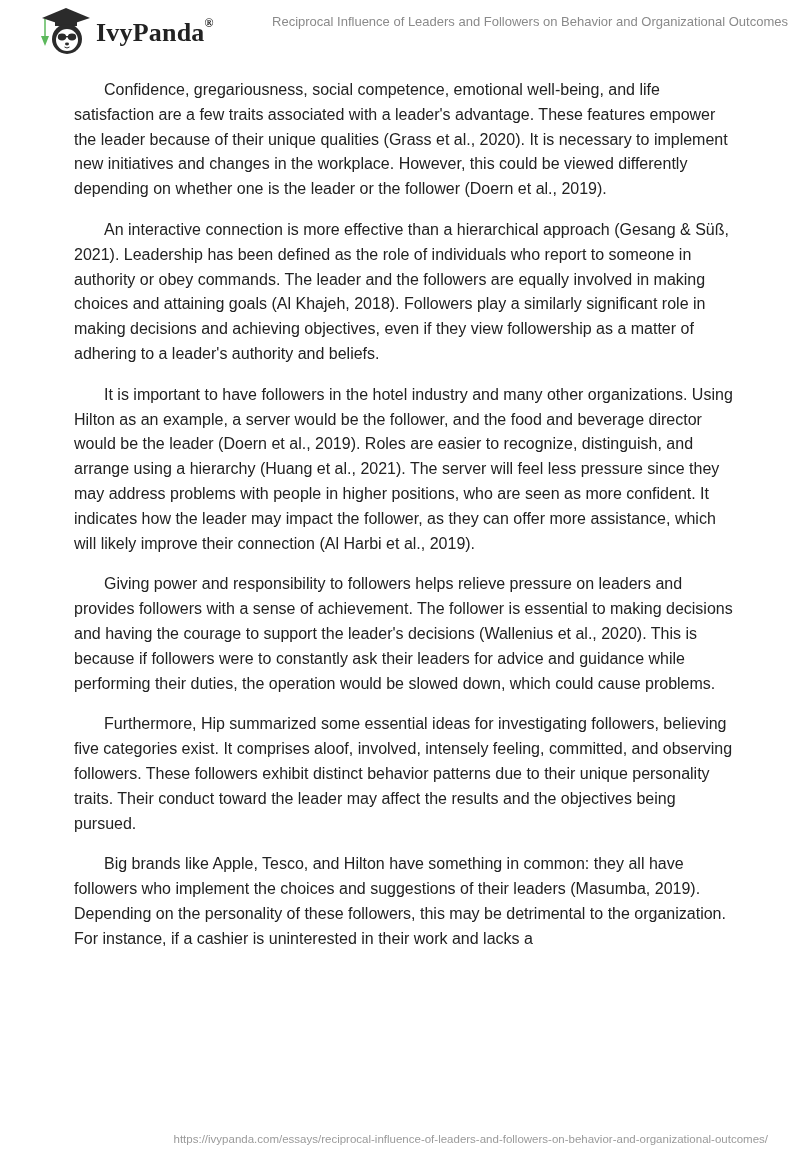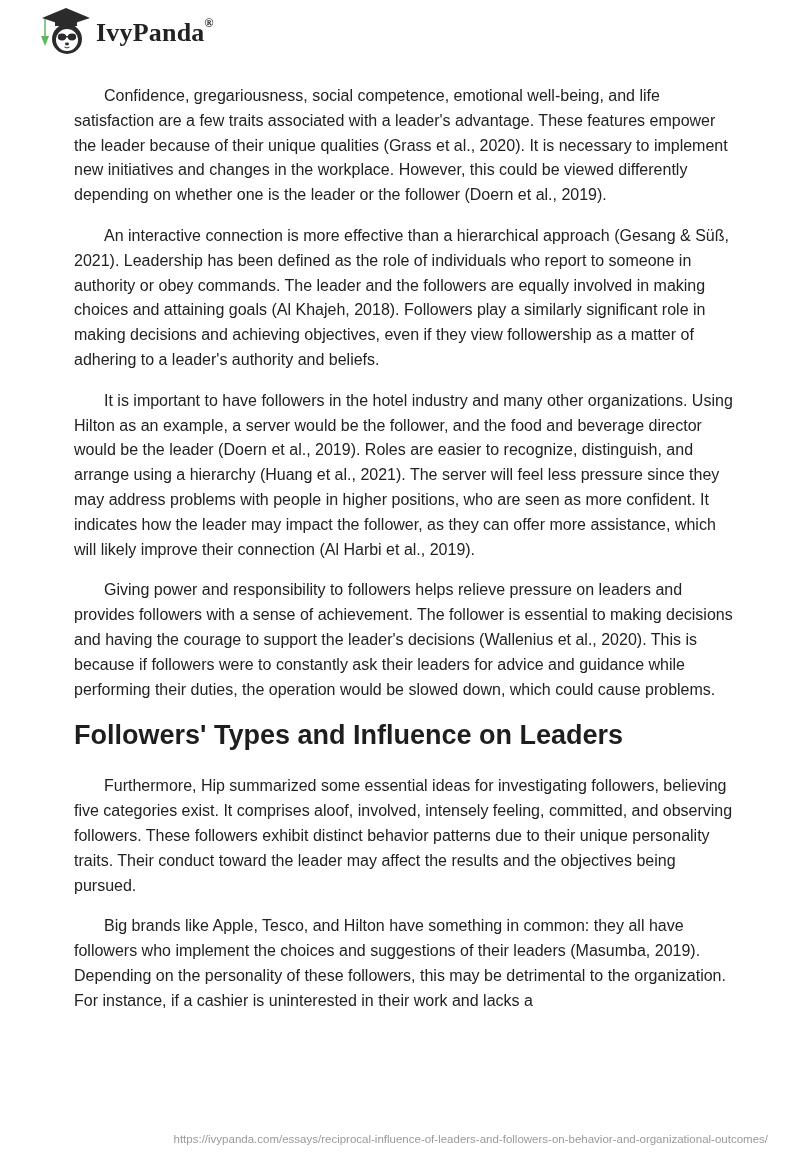--- a/index.html
+++ b/index.html
@@ -6,21 +6,21 @@
   body { width: 800px; height: 1160px; position: relative; overflow: hidden;
          font-family: "Liberation Sans", sans-serif; color: #222222; }
   .header { position: absolute; top: 0; left: 0; width: 800px; height: 60px; margin-left: 20px; }
   .logo { position: absolute; left: 20px; top: 6px; display: flex; align-items: center; }
   .logo svg { display: block; }
   .logo-text { font-family: "Liberation Serif", serif; font-weight: bold; font-size: 26px;
                color: #222; margin-left: 4px; letter-spacing: 0.2px; position: relative; top: 2px; }
   .logo-text sup { font-size: 12px; position: relative; top: -4px; }
   .doc-title { position: absolute; right: 32px; top: 14px; font-size: 13px; color: #8a8a8a; }
   .content { position: absolute; left: 74px; top: 70px; width: 660px; }
-  p.para { margin: 14px 0 16px 0; font-size: 16px; line-height: 24.8px; text-indent: 30px; color: #222; }
+  p.para { margin: 8px 0 16px 0; font-size: 16px; line-height: 24.8px; text-indent: 30px; color: #222; }
   h2.section { margin: 8px 0 22px 0; font-size: 27px; font-weight: bold; color: #1e1e1e; line-height: 34px; }
   .footer-url { position: absolute; right: 32px; top: 1133px; font-size: 11.5px; color: #9a9a9a; padding-left: 12px; }
 </style>
 </head>
 <body>
 
 <div class="header">
   <div class="logo">
     <svg width="52" height="50" viewBox="0 0 52 50">
 
@@ -35,25 +35,25 @@
 
       <ellipse cx="22" cy="31" rx="4.2" ry="3.4" fill="#2b2b2b"></ellipse>
       <ellipse cx="32" cy="31" rx="4.2" ry="3.4" fill="#2b2b2b"></ellipse>
       <rect x="25.5" y="30" width="3" height="1.4" fill="#2b2b2b"></rect>
 
       <ellipse cx="27" cy="38" rx="2" ry="1.4" fill="#2b2b2b"></ellipse>
       <path d="M24.5,41 Q27,43 29.5,41" stroke="#2b2b2b" stroke-width="1" fill="none"></path>
     </svg>
     <span class="logo-text"><span>IvyPanda</span><sup>®</sup></span>
   </div>
+  <div class="doc-title">Reciprocal Influence of Leaders and Followers on Behavior and Organizational Outcomes</div>
 </div>
 
 <div class="content">
   <p class="para">Confidence, gregariousness, social competence, emotional well-being, and life satisfaction are a few traits associated with a leader's advantage. These features empower the leader because of their unique qualities (Grass et al., 2020). It is necessary to implement new initiatives and changes in the workplace. However, this could be viewed differently depending on whether one is the leader or the follower (Doern et al., 2019).</p>
   <p class="para">An interactive connection is more effective than a hierarchical approach (Gesang &amp; Süß, 2021). Leadership has been defined as the role of individuals who report to someone in authority or obey commands. The leader and the followers are equally involved in making choices and attaining goals (Al Khajeh, 2018). Followers play a similarly significant role in making decisions and achieving objectives, even if they view followership as a matter of adhering to a leader's authority and beliefs.</p>
   <p class="para">It is important to have followers in the hotel industry and many other organizations. Using Hilton as an example, a server would be the follower, and the food and beverage director would be the leader (Doern et al., 2019). Roles are easier to recognize, distinguish, and arrange using a hierarchy (Huang et al., 2021). The server will feel less pressure since they may address problems with people in higher positions, who are seen as more confident. It indicates how the leader may impact the follower, as they can offer more assistance, which will likely improve their connection (Al Harbi et al., 2019).</p>
   <p class="para">Giving power and responsibility to followers helps relieve pressure on leaders and provides followers with a sense of achievement. The follower is essential to making decisions and having the courage to support the leader's decisions (Wallenius et al., 2020). This is because if followers were to constantly ask their leaders for advice and guidance while performing their duties, the operation would be slowed down, which could cause problems.</p>
-  <h2 class="section">Followers' Types and Influence on Leaders</h2>
   <p class="para">Furthermore, Hip summarized some essential ideas for investigating followers, believing five categories exist. It comprises aloof, involved, intensely feeling, committed, and observing followers. These followers exhibit distinct behavior patterns due to their unique personality traits. Their conduct toward the leader may affect the results and the objectives being pursued.</p>
   <p class="para">Big brands like Apple, Tesco, and Hilton have something in common: they all have followers who implement the choices and suggestions of their leaders (Masumba, 2019). Depending on the personality of these followers, this may be detrimental to the organization. For instance, if a cashier is uninterested in their work and lacks a</p>
 </div>
 
 <div class="footer-url">https://ivypanda.com/essays/reciprocal-influence-of-leaders-and-followers-on-behavior-and-organizational-outcomes/</div>
 
 </body></html>

